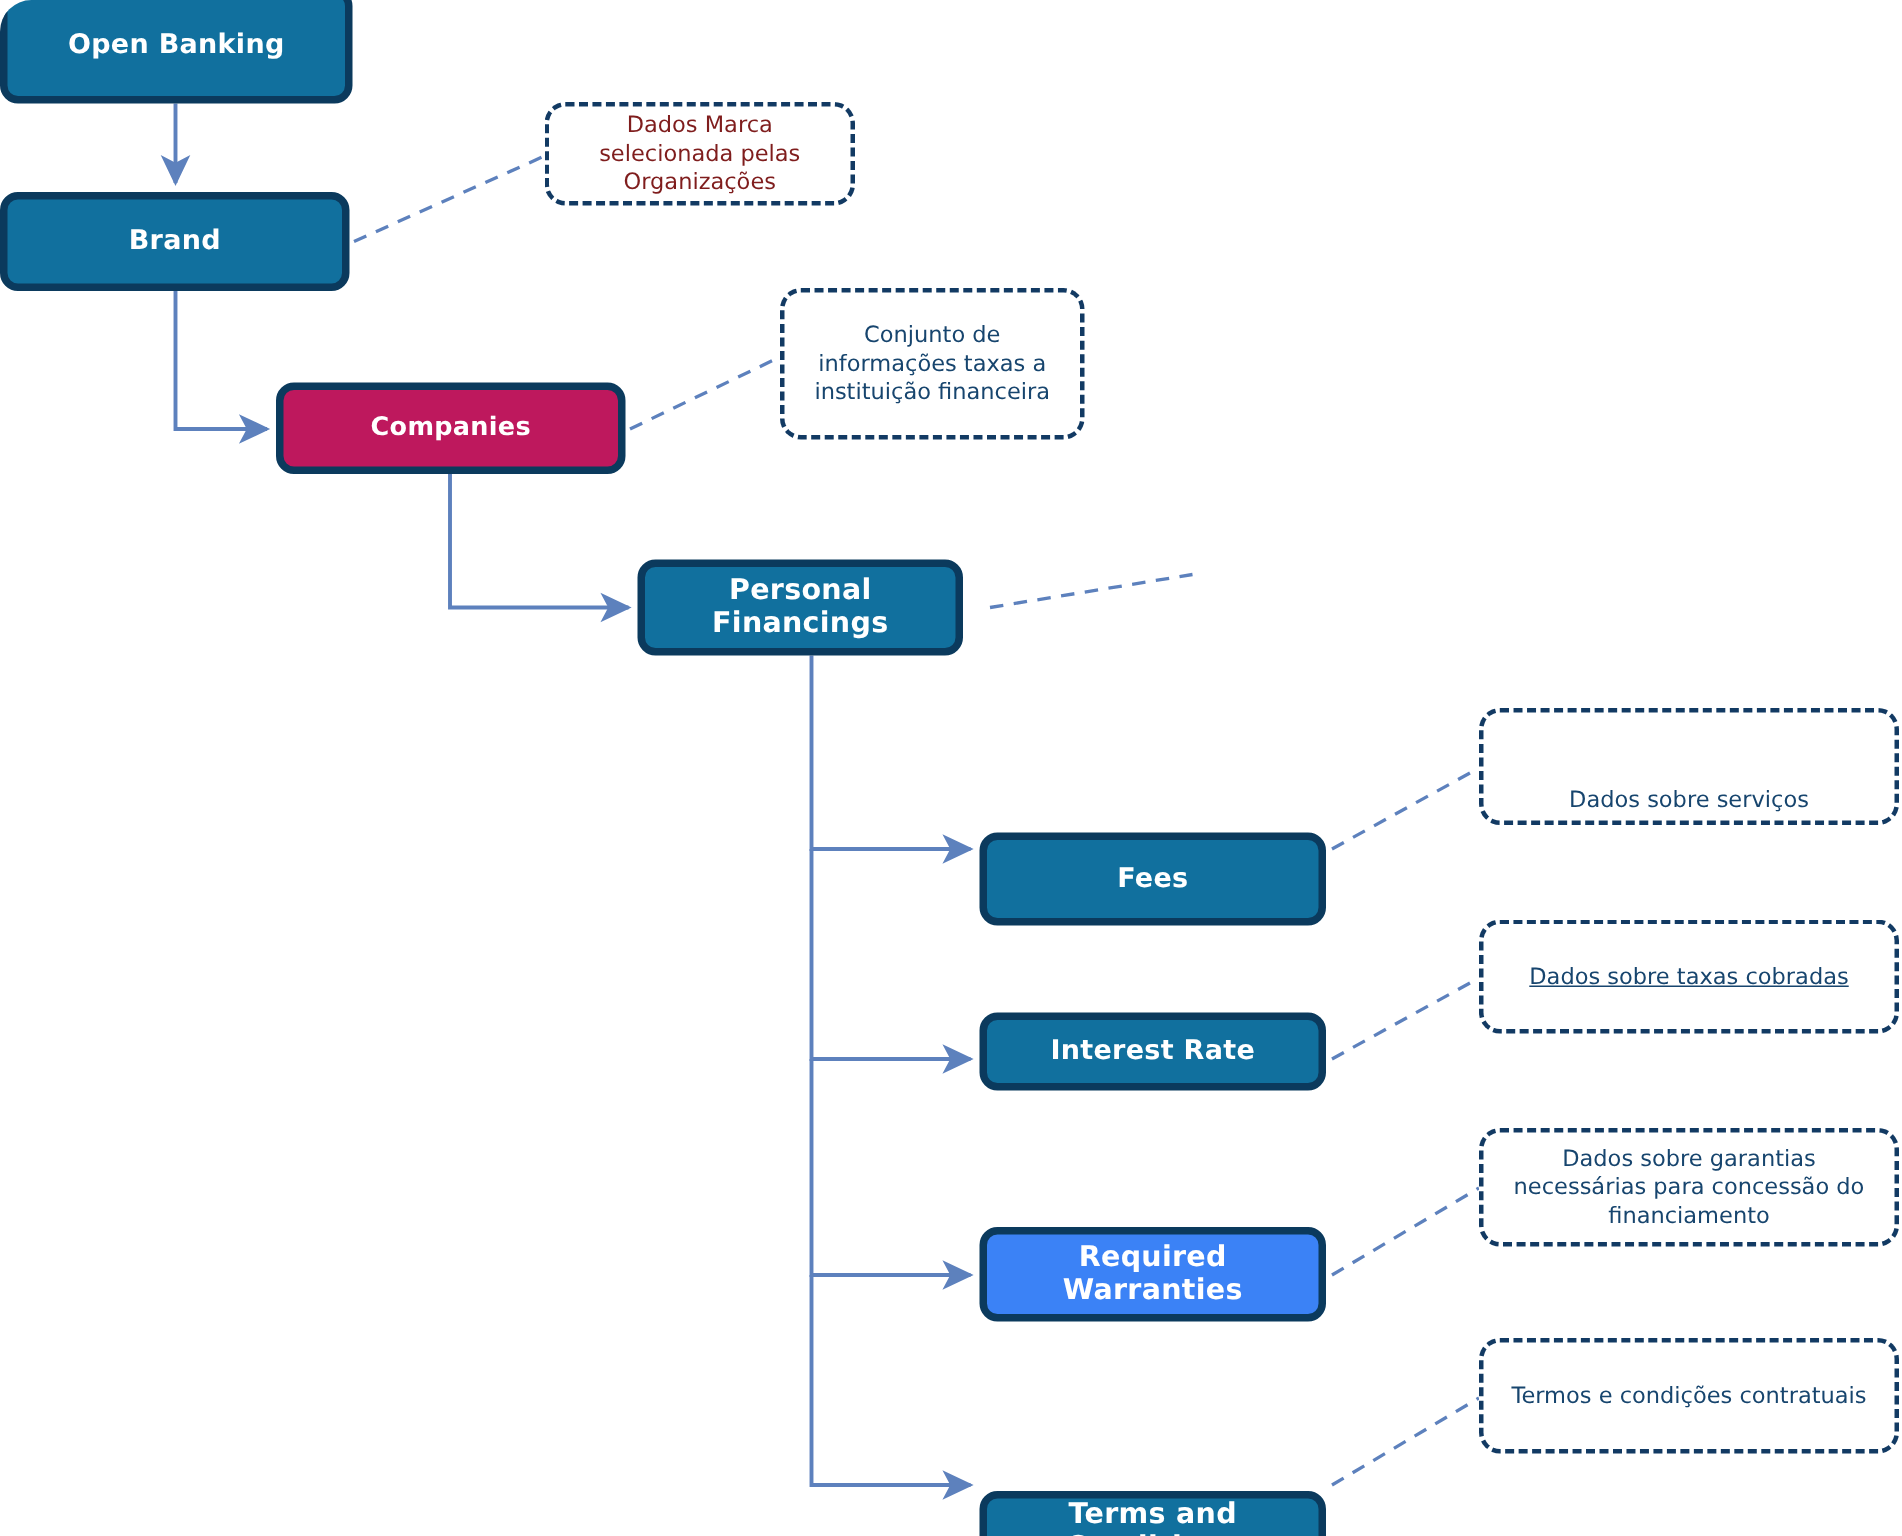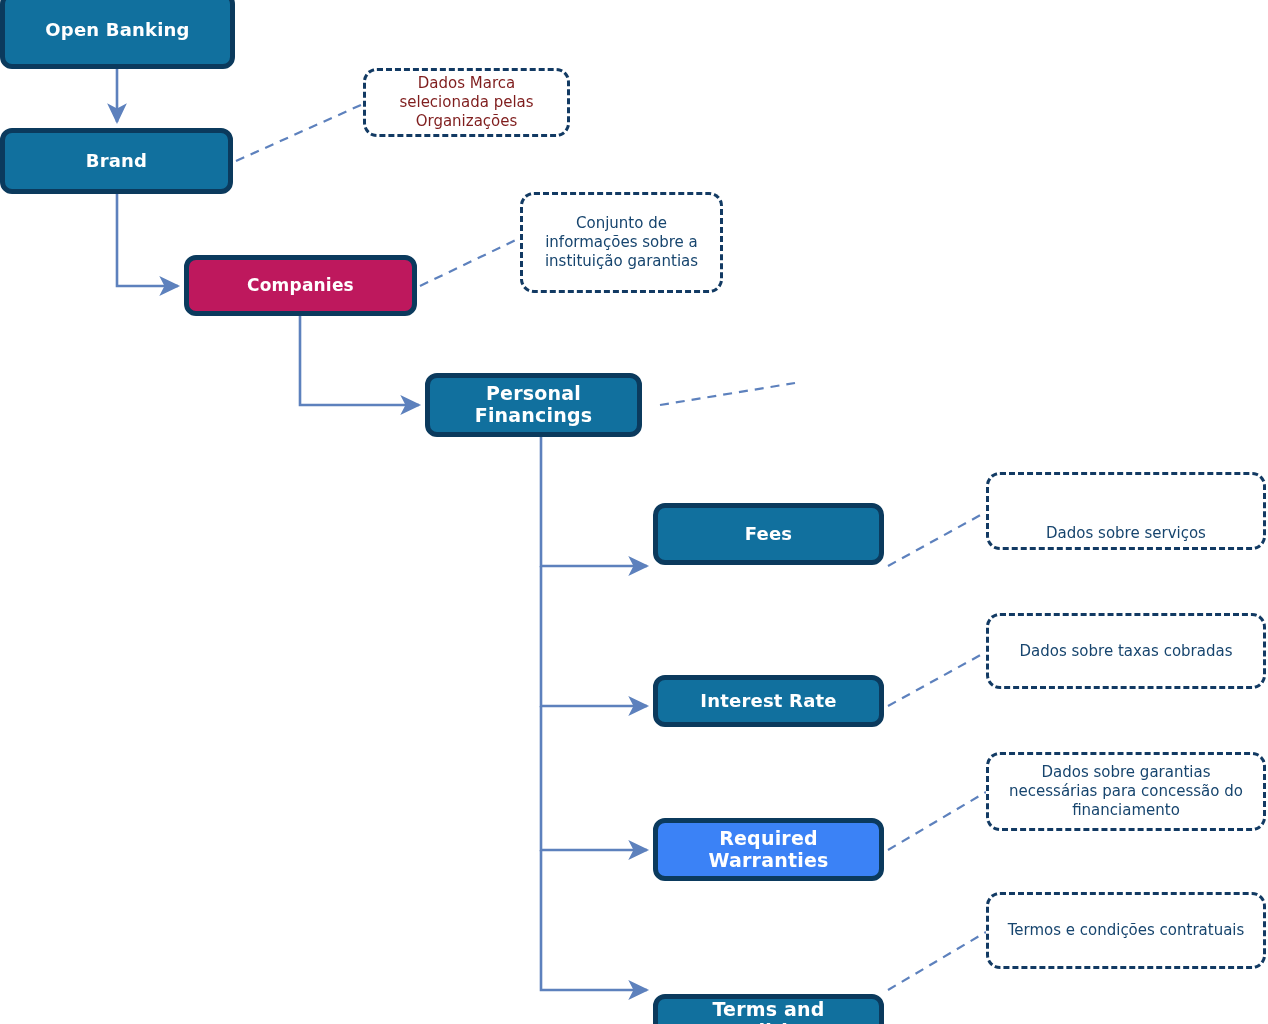--- a/index.html
+++ b/index.html
@@ -7,20 +7,21 @@
     padding: 0;
     background: #ffffff;
   }
   #canvas {
     position: relative;
     width: 1268px;
     height: 1024px;
     background: #ffffff;
     overflow: hidden;
     font-family: "DejaVu Sans", sans-serif;
+    border-radius: 21px;
   }
   
   .node {
     position: absolute;
     box-sizing: border-box;
     background: #11709e;
     border: 5px solid #0b3a5d;
     border-radius: 12px;
     color: #ffffff;
     display: flex;
@@ -112,50 +113,50 @@
   </div>
 
   <div class="node" style="left: 184px; top: 255px; width: 233px; height: 61px; font-size: 17px; background: #be185d; border-color: rgb(11, 58, 93); color: rgb(255, 255, 255);">
     <span>Companies</span>
   </div>
 
   <div class="node" style="left: 425px; top: 373px; width: 217px; height: 64px; font-size: 19px; background: rgb(17, 112, 158); border-color: rgb(11, 58, 93); color: rgb(255, 255, 255);">
     <span>Personal Financings</span>
   </div>
 
-  <div class="node" style="left: 653px; top: 503px; width: 231px; height: 62px; font-size: 18px; background: rgb(17, 112, 158); border-color: rgb(11, 58, 93); color: rgb(255, 255, 255);">
+  <div class="node" style="left: 653px; top: 555px; width: 231px; height: 62px; font-size: 18px; background: rgb(17, 112, 158); border-color: rgb(11, 58, 93); color: rgb(255, 255, 255);">
     <span>Fees</span>
   </div>
 
   <div class="node" style="left: 653px; top: 675px; width: 231px; height: 52px; font-size: 18px; background: rgb(17, 112, 158); border-color: rgb(11, 58, 93); color: rgb(255, 255, 255);">
     <span>Interest Rate</span>
   </div>
 
   <div class="node" style="left: 653px; top: 818px; width: 231px; height: 63px; font-size: 19px; background: #3b82f6; border-color: rgb(11, 58, 93); color: rgb(255, 255, 255);">
     <span>Required Warranties</span>
   </div>
 
   <div class="node" style="left: 653px; top: 994px; width: 231px; height: 54px; font-size: 19px; background: rgb(17, 112, 158); border-color: rgb(11, 58, 93); color: rgb(255, 255, 255);">
     <span>Terms and Conditions</span>
   </div>
 
   <div class="note" style="left: 363px; top: 68px; width: 207px; height: 69px; font-size: 15px; border-color: rgb(18, 58, 99); color: #7f1d1d;">
     <span>Dados Marca selecionada pelas Organizações</span>
   </div>
 
   <div class="note" style="left: 520px; top: 192px; width: 203px; height: 101px; font-size: 15px; border-color: rgb(18, 58, 99); color: rgb(23, 69, 110);">
-    <span>Conjunto de informações sobre a instituição garantias</span>
+    <span>Conjunto de informações taxas a instituição financeira</span>
   </div>
 
 
   <div class="note" style="left: 986px; top: 472px; width: 280px; height: 78px; font-size: 15px; border-color: rgb(18, 58, 99); color: rgb(23, 69, 110); align-items: flex-end;">
     <span>Dados sobre serviços</span>
   </div>
 
-  <div class="note" style="left: 986px; top: 613px; width: 280px; height: 76px; font-size: 15px; border-color: rgb(18, 58, 99); color: rgb(23, 69, 110);">
+  <div class="note" style="left: 986px; top: 613px; width: 280px; height: 76px; font-size: 15px; border-color: rgb(18, 58, 99); color: rgb(23, 69, 110); text-decoration: underline;">
     <span>Dados sobre taxas cobradas</span>
   </div>
 
   <div class="note" style="left: 986px; top: 752px; width: 280px; height: 79px; font-size: 15px; border-color: rgb(18, 58, 99); color: rgb(23, 69, 110);">
     <span>Dados sobre garantias necessárias para concessão do financiamento</span>
   </div>
 
   <div class="note" style="left: 986px; top: 892px; width: 280px; height: 77px; font-size: 15px; border-color: rgb(18, 58, 99); color: rgb(23, 69, 110);">
     <span>Termos e condições contratuais</span>
   </div>

